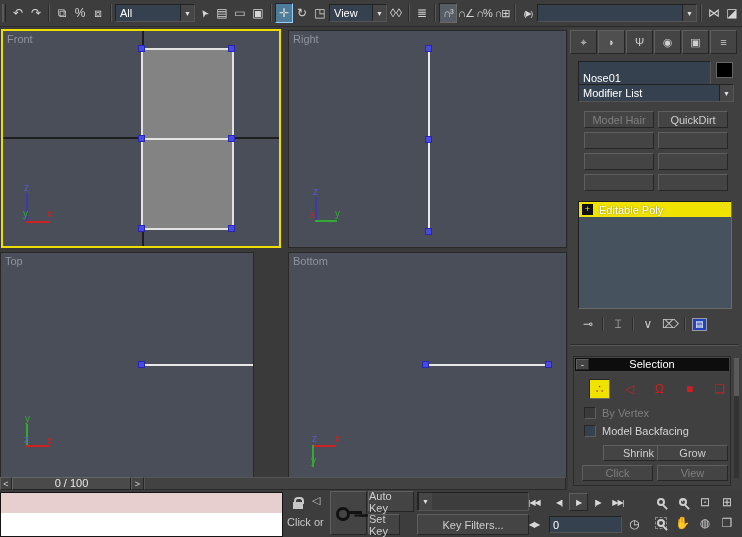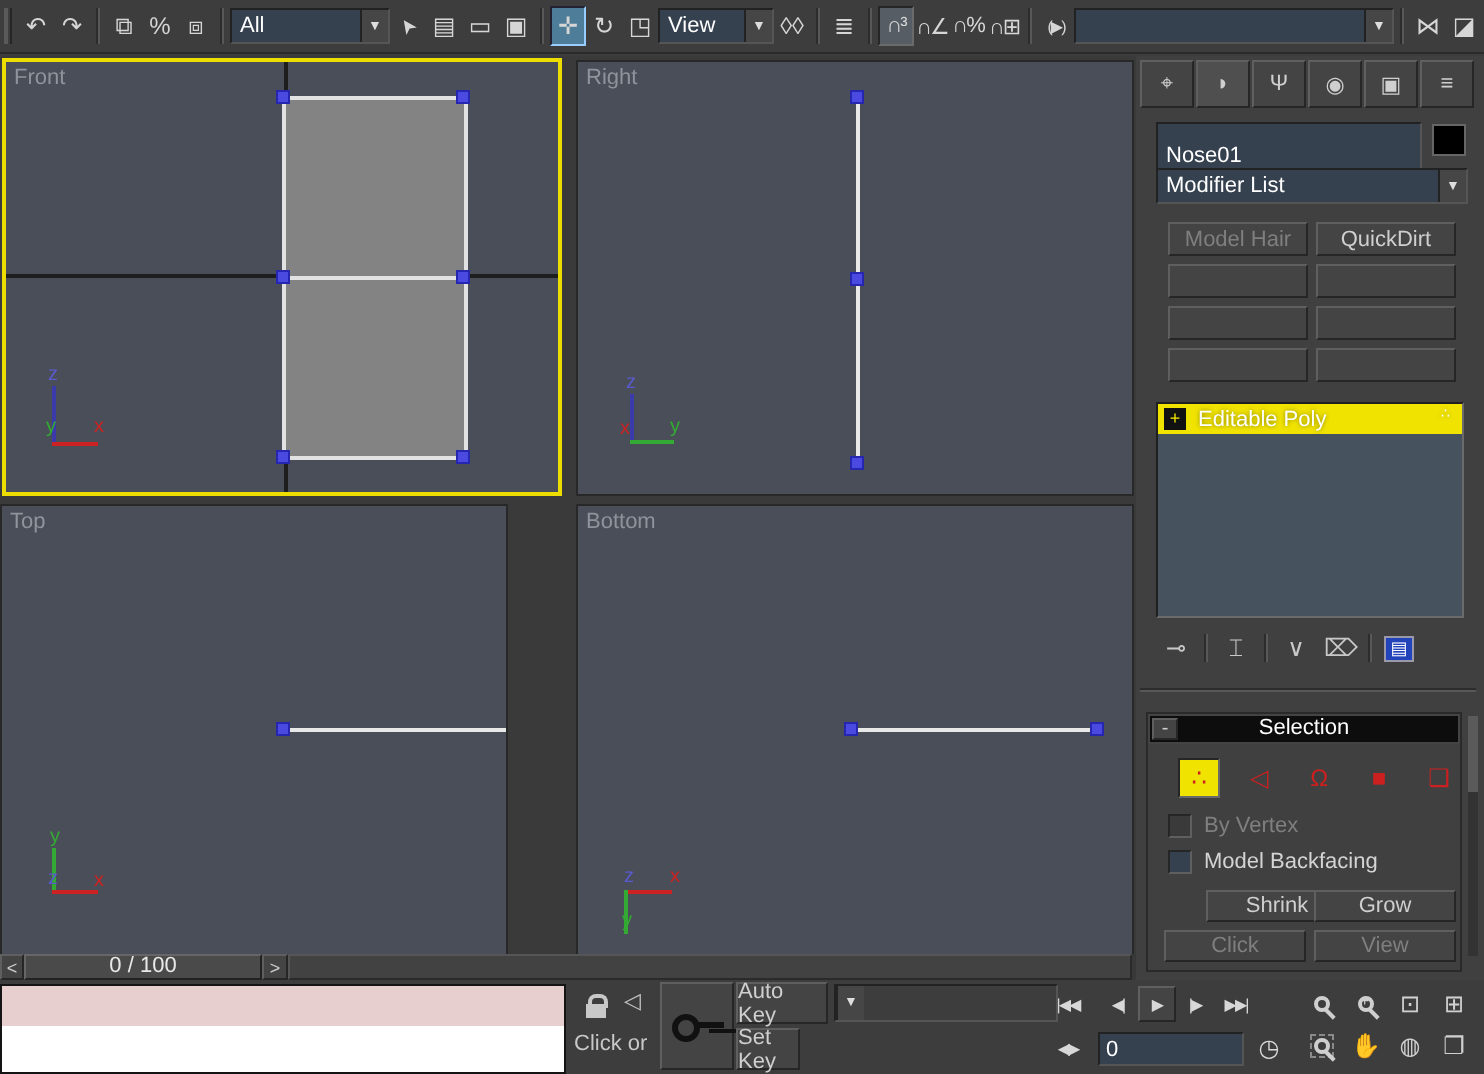--- a/index.html
+++ b/index.html
@@ -355,20 +355,21 @@
     <div id="absmode">◁</div>
     <div id="prompt">Click or</div>
     <div id="setkeys" class="btn3d">
         <span class="keyicon"></span>
       </div>
     <div id="autokey" class="btn3d">Auto Key</div>
     <div id="setkey" class="btn3d">Set Key</div>
     <div class="dd" id="seldd">
       <div class="dd-btn">▼</div>
     </div>
+    <div id="keyfilters" class="btn3d">Key Filters...</div>
 
     <div class="pbtn" style="left:524px;top:3px;width:20px;">|◀◀</div>
     <div class="pbtn" style="left:551px;top:3px;width:16px;">◀|</div>
     <div class="pbtn btn3d" style="left:569px;top:3px;width:19px;">▶</div>
     <div class="pbtn" style="left:590px;top:3px;width:15px;">|▶</div>
     <div class="pbtn" style="left:607px;top:3px;width:22px;">▶▶|</div>
     <div class="pbtn" style="left:524px;top:25px;width:20px;">◀▶</div>
     <input id="framefield" value="0" style="">
     <div class="pbtn" style="left:626px;top:25px;width:17px;font-size:12px;letter-spacing:0;">◷</div>
 

